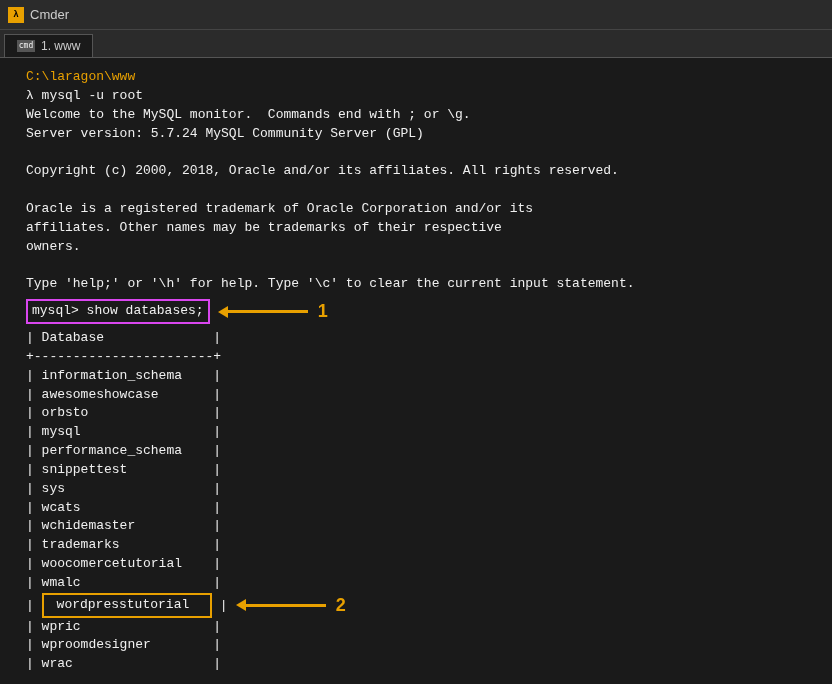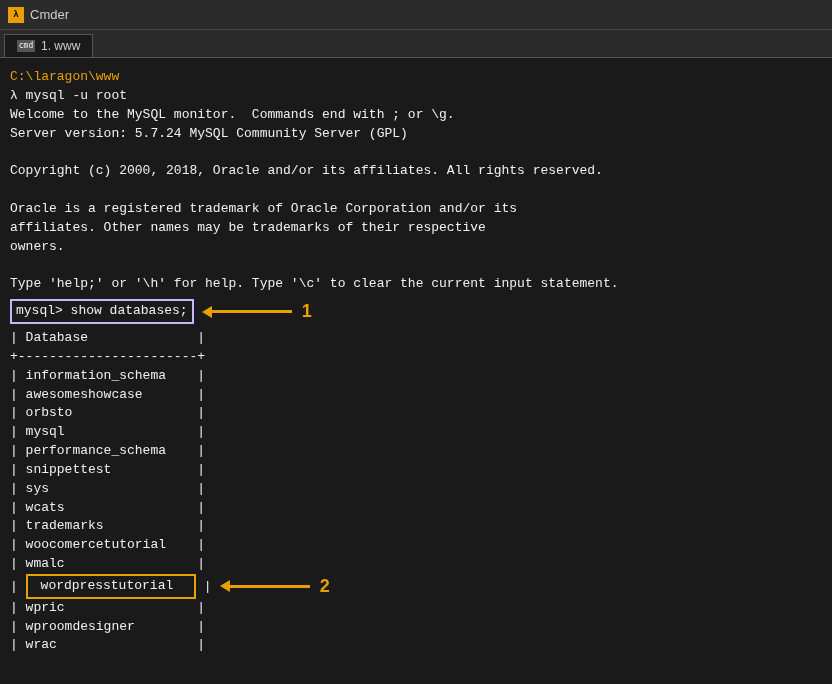--- a/index.html
+++ b/index.html
@@ -70,31 +70,32 @@
       font-size: 9px;
     }
 
     
     .terminal {
       background: #1a1a1a;
       padding: 10px 10px;
       height: calc(684px - 58px);
       overflow: hidden;
       position: relative;
+      margin-left: 16px;
     }
 
     .line {
       line-height: 1.45;
       white-space: pre;
       color: #f0f0f0;
     }
 
     .orange { color: #e8a000; }
     .mysql-prompt-box {
-      border: 2px solid #c4b5fd;
+      border: 2px solid #d946ef;
       padding: 1px 4px;
       color: #f0f0f0;
       white-space: pre;
       line-height: 1.45;
     }
     .arrow-line {
       height: 3px;
       background: #e8a000;
       display: inline-block;
     }
@@ -168,20 +169,21 @@
   <div class="line">+-----------------------+</div>
 
   <div class="line">| information_schema    |</div>
   <div class="line">| awesomeshowcase       |</div>
   <div class="line">| orbsto                |</div>
   <div class="line">| mysql                 |</div>
   <div class="line">| performance_schema    |</div>
   <div class="line">| snippettest           |</div>
   <div class="line">| sys                   |</div>
   <div class="line">| wcats                 |</div>
+  <div class="line">| wchidemaster          |</div>
   <div class="line">| trademarks            |</div>
   <div class="line">| woocomercetutorial    |</div>
   <div class="line">| wmalc                 |</div>
 
   <div style="display:flex; align-items:center;">
     <span style="color:#f0f0f0;white-space:pre;">| </span>
     <span class="db-highlight-box">wordpresstutorial </span>
     <span style="color:#f0f0f0;white-space:pre;"> |</span>
 
     <div style="display:flex;align-items:center;margin-left:8px;">

